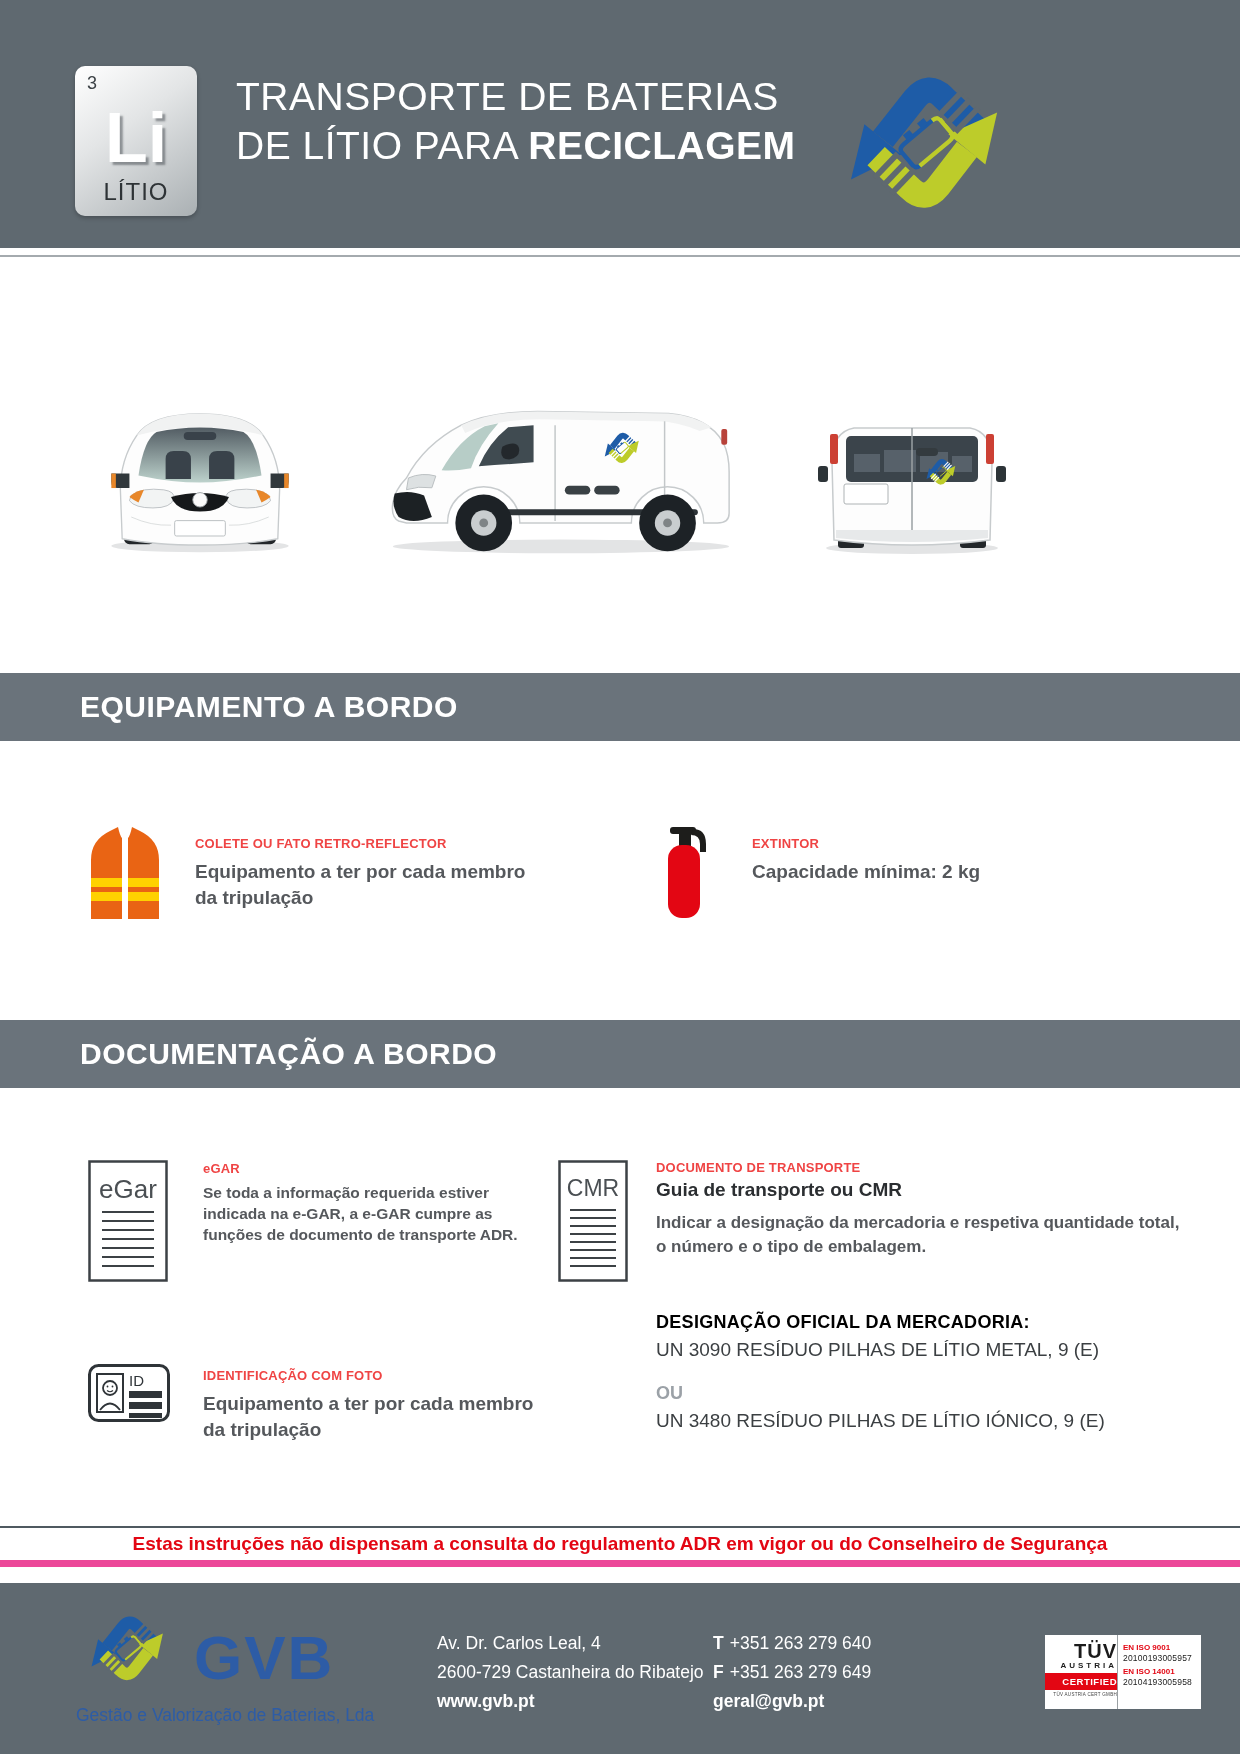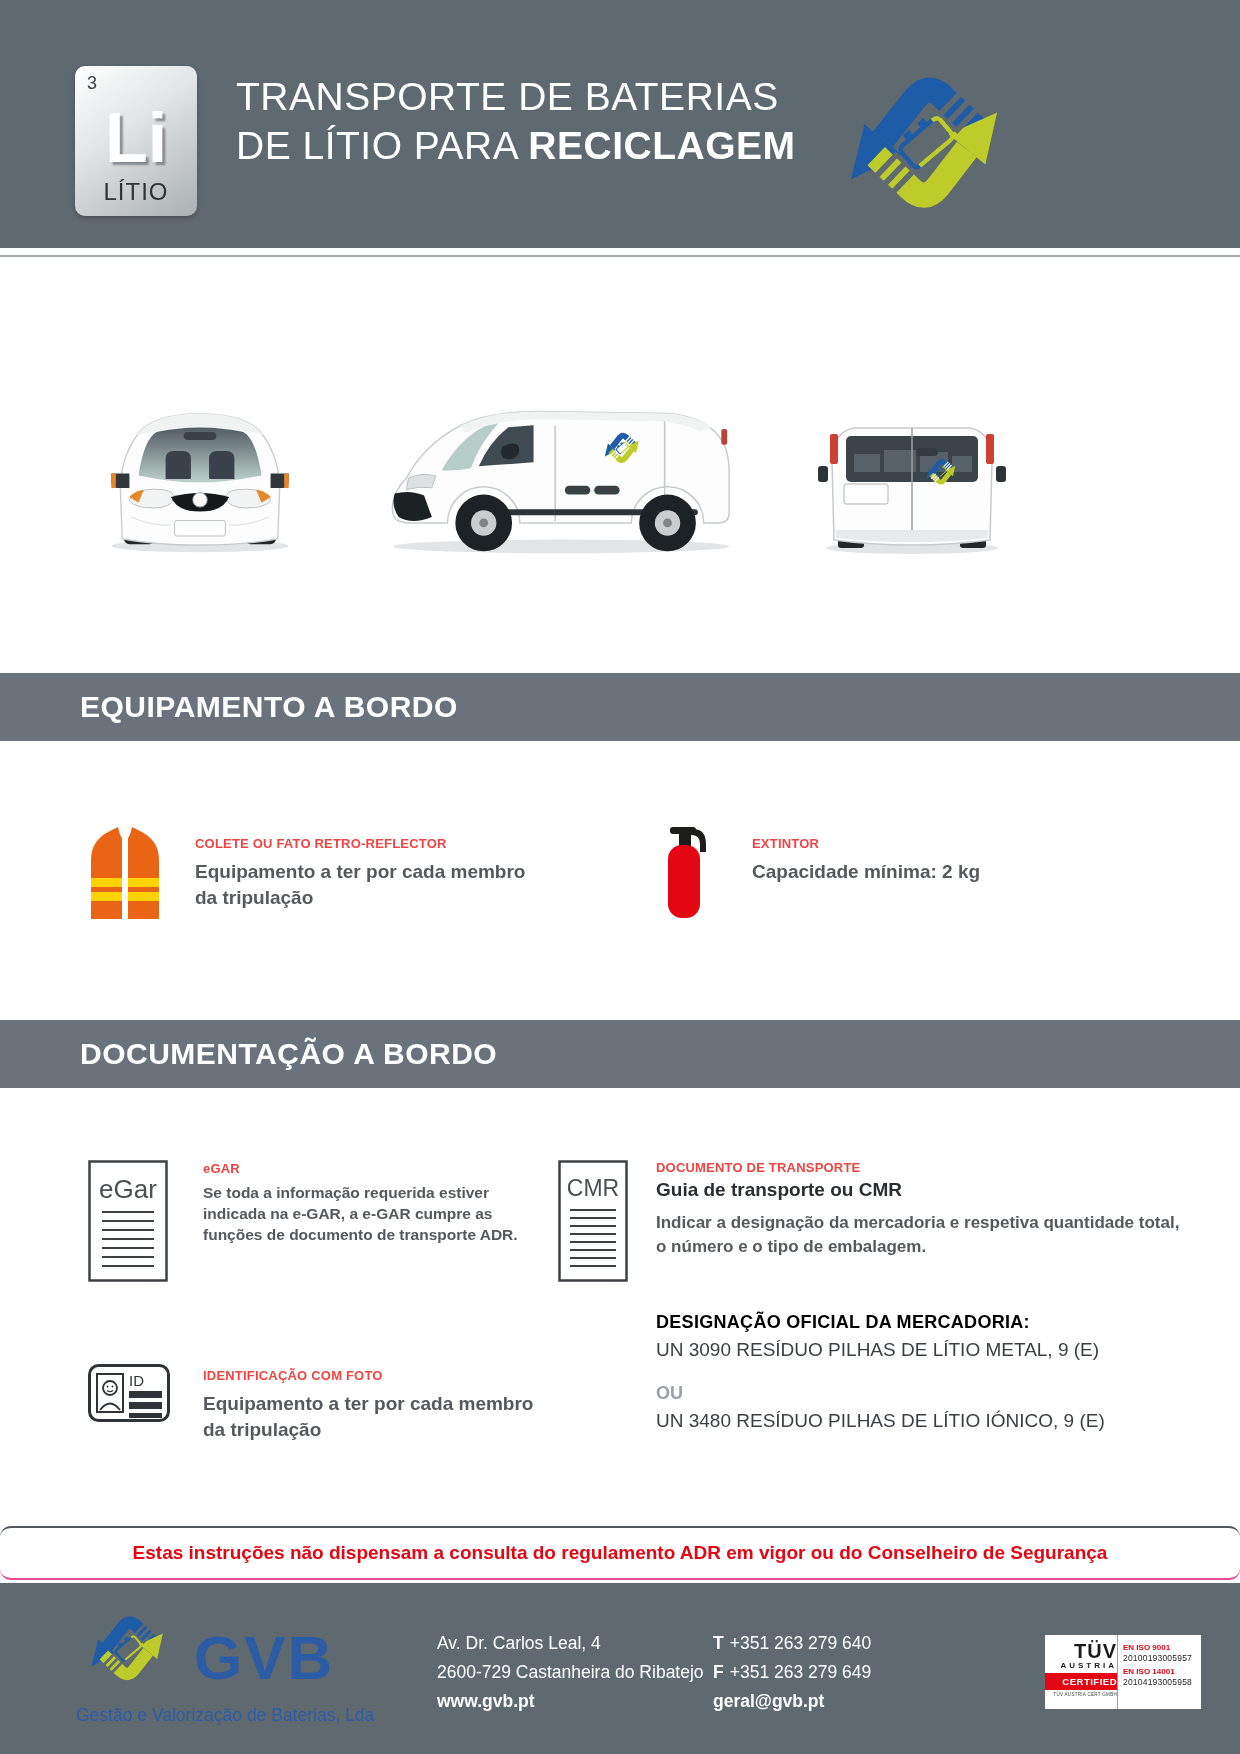--- a/index.html
+++ b/index.html
@@ -53,23 +53,23 @@
   .egar-text p { font-size:15.5px; line-height:21px; }
   .cmr-text { left:656px; top:1160px; width:530px; }
   .cmr-text p { font-size:17px; line-height:24px; }
   .designation { position:absolute; left:656px; top:1312px; width:530px; }
   .desig-label { font-size:18px; font-weight:700; color:#000000; letter-spacing:.3px; }
   .desig-value { font-size:19px; color:#3b3f42; margin-top:6px; }
   .desig-or    { font-size:18px; font-weight:700; color:#9ba1a7; margin-top:22px; }
   .id-text { left:203px; top:1368px; width:350px; }
 
   
-  .warning { position:absolute; left:0; top:1526px; width:1240px; height:54px;
-             border-top:2px solid #4f5960; border-bottom:2px solid #ec4899;
-             display:flex; align-items:center; justify-content:center; background:#fff;border-radius:11px; }
+  .warning { position:absolute; left:0; top:1526px; width:1240px; height:41px;
+             border-top:2px solid #4f5960; border-bottom:7px solid #ec4899;
+             display:flex; align-items:center; justify-content:center; background:#fff; }
   .warning p { color:#e30613; font-size:19px; font-weight:700; }
 
   
   .footer { position:absolute; left:0; top:1583px; width:1240px; height:171px; background:#5f6970; color:#fff; }
   .footer-logo { position:absolute; left:84px; top:26px; width:102px; height:82px; --stripe:#5f6970; }
   .gvb-word { position:absolute; left:194px; top:46px; font-size:62px; line-height:58px; font-weight:700;
               color:#2d5ca6; letter-spacing:2px; }
   .gvb-tagline { position:absolute; left:76px; top:122px; font-size:17.5px; color:#2d5ca6; }
   .addr-col { position:absolute; left:437px; top:46px; font-size:17.5px; line-height:29px; }
   .contact-col { position:absolute; left:713px; top:46px; font-size:17.5px; line-height:29px; }

